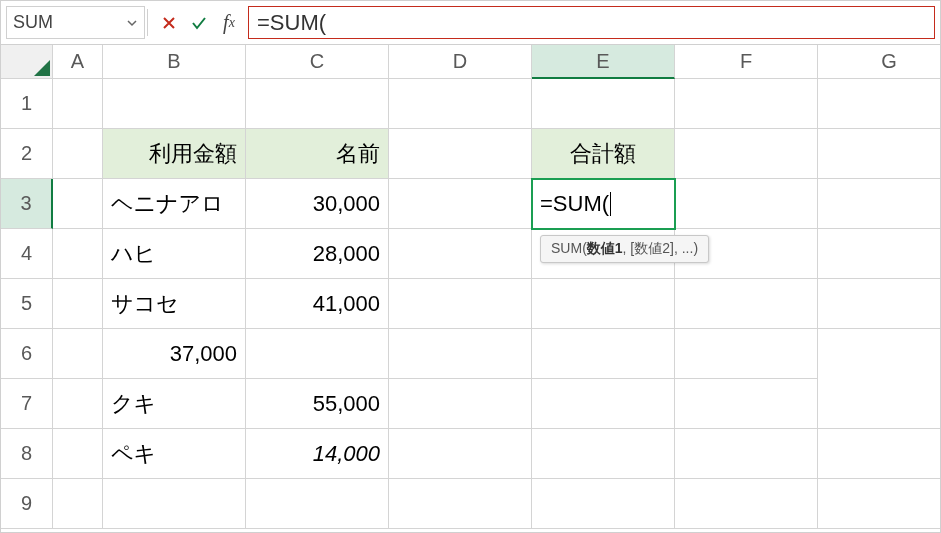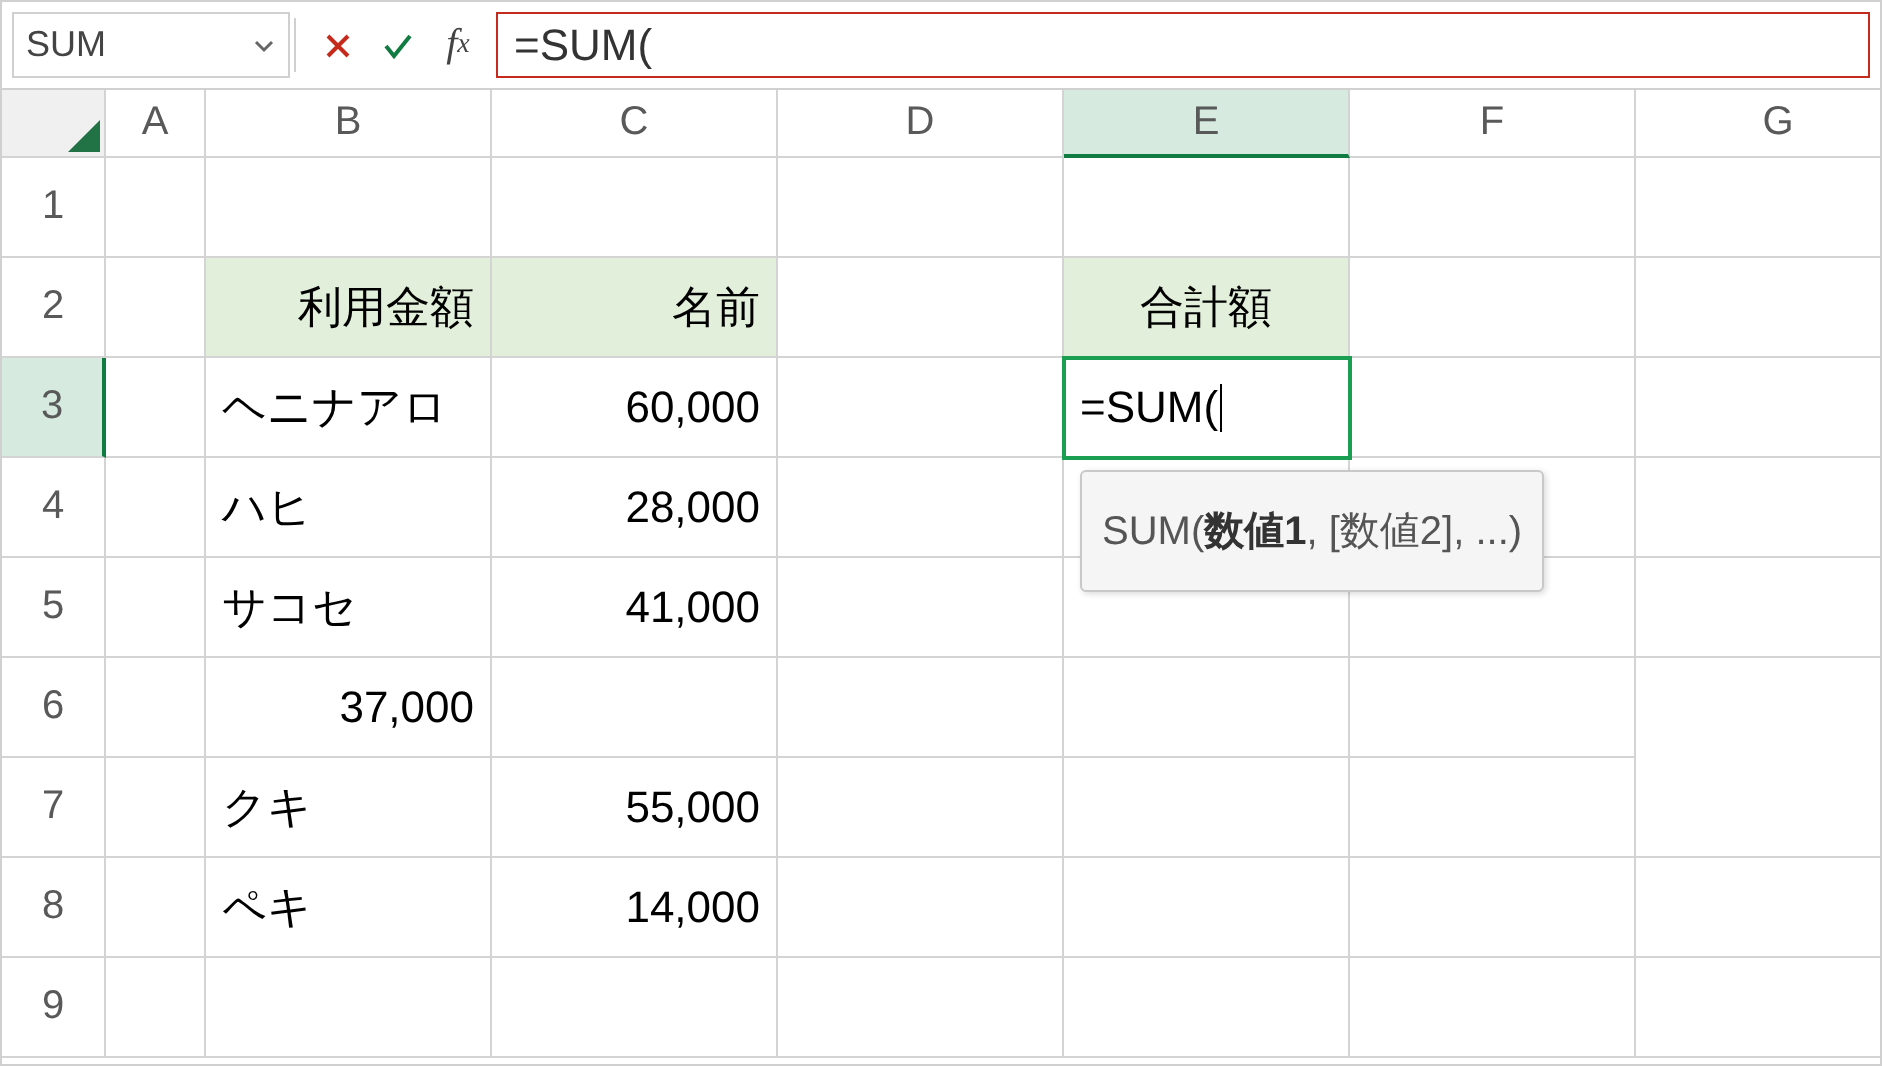--- a/index.html
+++ b/index.html
@@ -185,22 +185,22 @@
     background:#000;
     margin-left:1px;
     vertical-align:middle;
   }
   
   .tooltip{
     position:absolute;
     background:var(--tooltip-bg);
     border:1px solid var(--tooltip-border);
     border-radius:3px;
-    font-size:20px;
-    padding:16px 10px;
+    font-size:14px;
+    padding:4px 10px;
     color:#555;
     box-shadow:1px 1px 3px rgba(0,0,0,.15);
     white-space:nowrap;
     z-index:10;
   }
   .tooltip b{font-weight:bold;color:#333;}
   svg{display:block;}
 </style>
 </head>
 <body>
@@ -270,21 +270,21 @@
         <div class="cell header-cell right" style="width: 143px; height: 50px;">利用金額</div>
         <div class="cell header-cell right" style="width: 143px; height: 50px;">名前</div>
         <div class="cell" style="width: 143px; height: 50px;"></div>
         <div class="cell header-cell center" style="width: 143px; height: 50px;">合計額</div>
         <div class="cell" style="width: 143px; height: 50px;"></div>
         <div class="cell" style="width: 143px; height: 50px;"></div>
       </div>
       <div class="row" style="height: 50px;">
         <div class="cell" style="width: 50px; height: 50px;"></div>
         <div class="cell" style="width: 143px; height: 50px;">ヘニナアロ</div>
-        <div class="cell right" style="width: 143px; height: 50px;">60,000</div>
+        <div class="cell right" style="width: 143px; height: 50px;">30,000</div>
         <div class="cell" style="width: 143px; height: 50px;"></div>
         <div class="cell editing" style="width: 143px; height: 50px;">
           <span>=SUM(</span>
           <span class="edit-caret"></span>
         </div>
         <div class="cell" style="width: 143px; height: 50px;"></div>
         <div class="cell" style="width: 143px; height: 50px;"></div>
       </div>
       <div class="row" style="height: 50px;">
         <div class="cell" style="width: 50px; height: 50px;"></div>
@@ -317,21 +317,21 @@
         <div class="cell" style="width: 143px; height: 50px;">クキ</div>
         <div class="cell right" style="width: 143px; height: 50px; text-align: center;">55,000</div>
         <div class="cell" style="width: 143px; height: 50px;"></div>
         <div class="cell" style="width: 143px; height: 50px;"></div>
         <div class="cell" style="width: 143px; height: 50px;"></div>
         <div class="cell" style="width: 143px; height: 50px;"></div>
       </div>
       <div class="row" style="height: 50px;">
         <div class="cell" style="width: 50px; height: 50px;"></div>
         <div class="cell" style="width: 143px; height: 50px;">ペキ</div>
-        <div class="cell right" style="width: 143px; height: 50px;">14,000</div>
+        <div class="cell right" style="width: 143px; height: 50px; font-style: italic;">14,000</div>
         <div class="cell" style="width: 143px; height: 50px;"></div>
         <div class="cell" style="width: 143px; height: 50px;"></div>
         <div class="cell" style="width: 143px; height: 50px;"></div>
         <div class="cell" style="width: 143px; height: 50px;"></div>
       </div>
       <div class="row" style="height: 50px;">
         <div class="cell" style="width: 50px; height: 50px;"></div>
         <div class="cell" style="width: 143px; height: 50px;"></div>
         <div class="cell" style="width: 143px; height: 50px;"></div>
         <div class="cell" style="width: 143px; height: 50px;"></div>

